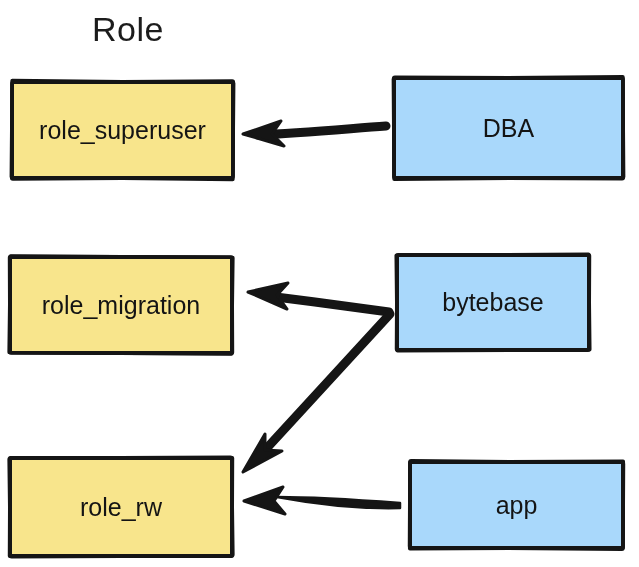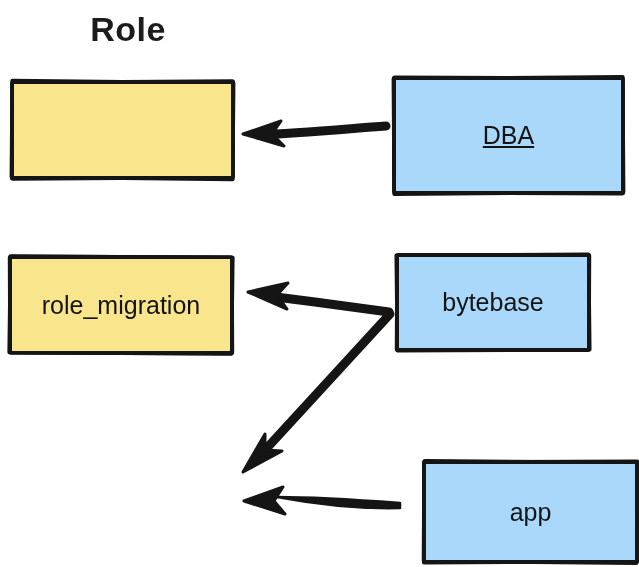--- a/index.html
+++ b/index.html
@@ -14,21 +14,21 @@
     position: relative;
     width: 639px;
     height: 567px;
     background: #ffffff;
     overflow: hidden;
   }
   .col-header {
     position: absolute;
     font-size: 34px;
     color: #1c1c1c;
-    font-weight: 700;
+    font-weight: 400;
     text-align: center;
     letter-spacing: 0.5px;
     white-space: nowrap;
   }
   #header-role  { left: 38px;  top: 10px; width: 180px; }
   #header-user  { left: 418px; top: 10px; width: 180px; }
 
   .node {
     position: absolute;
     box-sizing: border-box;
@@ -90,45 +90,52 @@
 
 <div id="canvas">
 
   <div class="col-header" id="header-role">Role</div>
 
 
   <div class="node role n1" style="left:10px; top:80px; width:225px; height:100px;">
     <div class="frame2"></div>
     <div class="frame"></div>
     <div class="fill"></div>
+    <span class="node-label">role_superuser</span>
   </div>
 
-  <div class="node user n2" style="left:392px; top:76px; width:233px; height:119px;text-decoration:underline;">
+  <div class="node user n2" style="left:392px; top:76px; width:233px; height:104px;">
     <div class="frame2"></div>
     <div class="frame"></div>
     <div class="fill"></div>
     <span class="node-label">DBA</span>
   </div>
 
   <div class="node role n3" style="left:8px; top:255px; width:226px; height:100px;justify-content:center;">
     <div class="frame2"></div>
     <div class="frame"></div>
     <div class="fill"></div>
     <span class="node-label">role_migration</span>
   </div>
 
   <div class="node user n4" style="left:395px; top:253px; width:196px; height:99px;">
     <div class="frame2"></div>
     <div class="frame"></div>
     <div class="fill"></div>
     <span class="node-label">bytebase</span>
   </div>
 
+  <div class="node role n5" style="left:8px; top:456px; width:226px; height:102px;">
+    <div class="frame2"></div>
+    <div class="frame"></div>
+    <div class="fill"></div>
+    <span class="node-label">role_rw</span>
+  </div>
 
-  <div class="node user n6" style="left:422px; top:460px; width:217px; height:104px;">
+  <div class="node user n6" style="left:408px; top:460px; width:217px; height:90px;">
     <div class="frame2"></div>
     <div class="frame"></div>
     <div class="fill"></div>
     <span class="node-label">app</span>
   </div>
 
   <svg id="edges" viewBox="0 0 639 567" xmlns="http://www.w3.org/2000/svg">
 
     <g>
       <path d="M 386,126 C 345,129 300,133 258,135" stroke="#151515" stroke-width="9" fill="none" stroke-linecap="round"></path>

